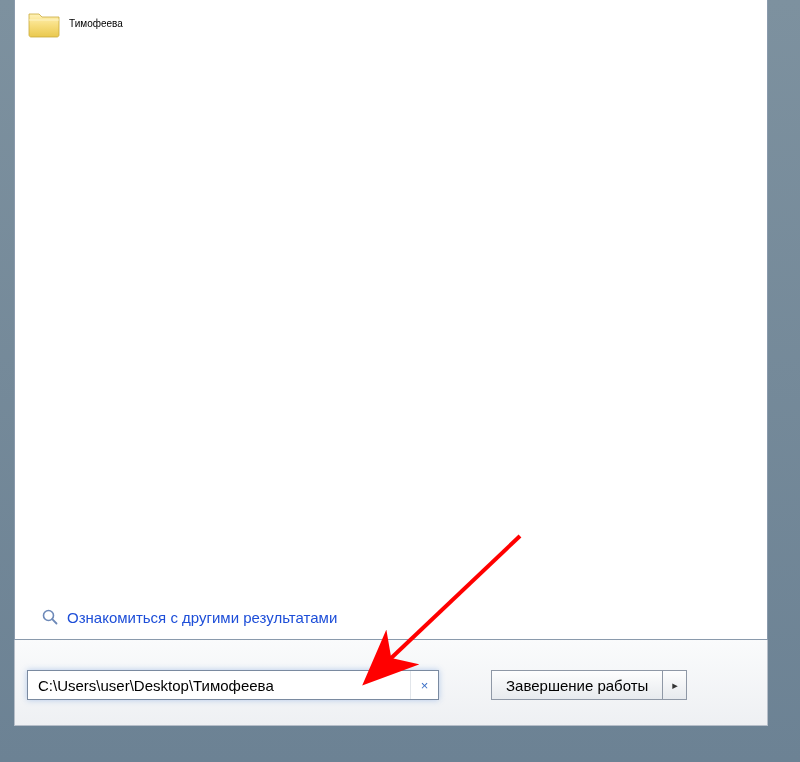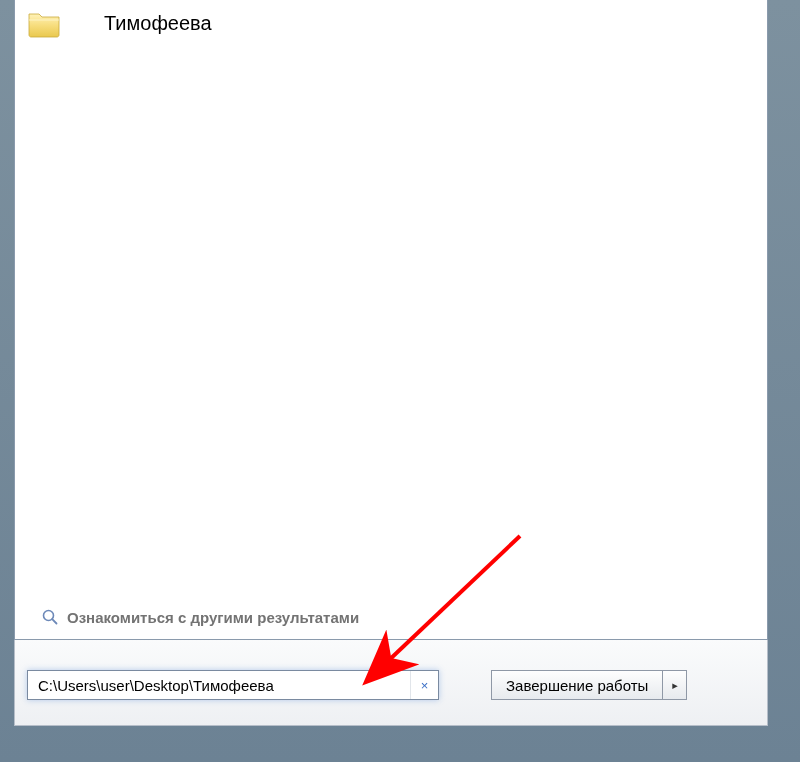--- a/index.html
+++ b/index.html
@@ -2,24 +2,24 @@
 <html><head>
   <meta charset="utf-8">
   <style>
     * { margin:0; padding:0; box-sizing:border-box; }
     html,body { width:800px; height:762px; font-family:"Segoe UI",Tahoma,sans-serif; font-size:13px; color:#000; overflow:hidden; }
     .outer-bg { position:absolute; inset:0; background:linear-gradient(#7d919f,#6c8294); }
     .panel { position:absolute; left:14px; top:0; width:754px; height:640px; background:#fff; border:1px solid #8a9aac; border-top:none; }
     .result-row { display:flex; align-items:center; gap:8px; padding:8px 14px 8px 12px; cursor:default; }
     .folder-icon { width:34px; height:30px; position:relative; }
     .folder-icon svg { width:34px; height:30px; }
-    .folder-label { font-size:20px;margin-left:35px; }
+    .folder-label { font-size:10px; }
     .see-more { position:absolute; left:14px; top:598px; display:flex; align-items:center; gap:8px; padding:10px 12px; }
     .mag-icon { width:18px; height:18px; }
-    .see-more a { color:#737373; font-size:15px; text-decoration:none;font-weight:bold; }
+    .see-more a { color:#1d4ed8; font-size:15px; text-decoration:none; }
     .bottom-area { position:absolute; left:14px; top:640px; width:754px; height:86px; background:linear-gradient(#fafbfc,#eef0f3); border:1px solid #b6bec9; border-top:none; }
     .search-wrap { position:absolute; left:12px; top:30px; width:412px; height:30px; display:flex; align-items:center; border:1px solid #7a8aa0; background:#fff; box-shadow:0 0 6px rgba(60,120,210,.35);gap:36px; }
     .search-input { flex:1; border:none; outline:none; padding:0 10px; font-size:15px; font-family:inherit; }
     .clear-btn { width:28px; height:100%; display:flex; align-items:center; justify-content:center; color:#3b6fc6; font-size:13px; cursor:pointer; border-left:1px solid #e1e5ea; }
     .shutdown { position:absolute; left:468px; top:30px; height:30px; display:flex;margin-left:8px; }
     .shutdown-main { display:flex; align-items:center; padding:0 14px; font-size:15px; background:linear-gradient(#fefefe,#e7eaee); border:1px solid #8f98a6; cursor:pointer; }
     .shutdown-arrow { width:24px; display:flex; align-items:center; justify-content:center; background:linear-gradient(#fefefe,#e7eaee); border:1px solid #8f98a6; border-left:none; cursor:pointer; color:#333; font-size:11px; }
     .red-arrow { position:absolute; pointer-events:none; }
   </style>
 </head>

